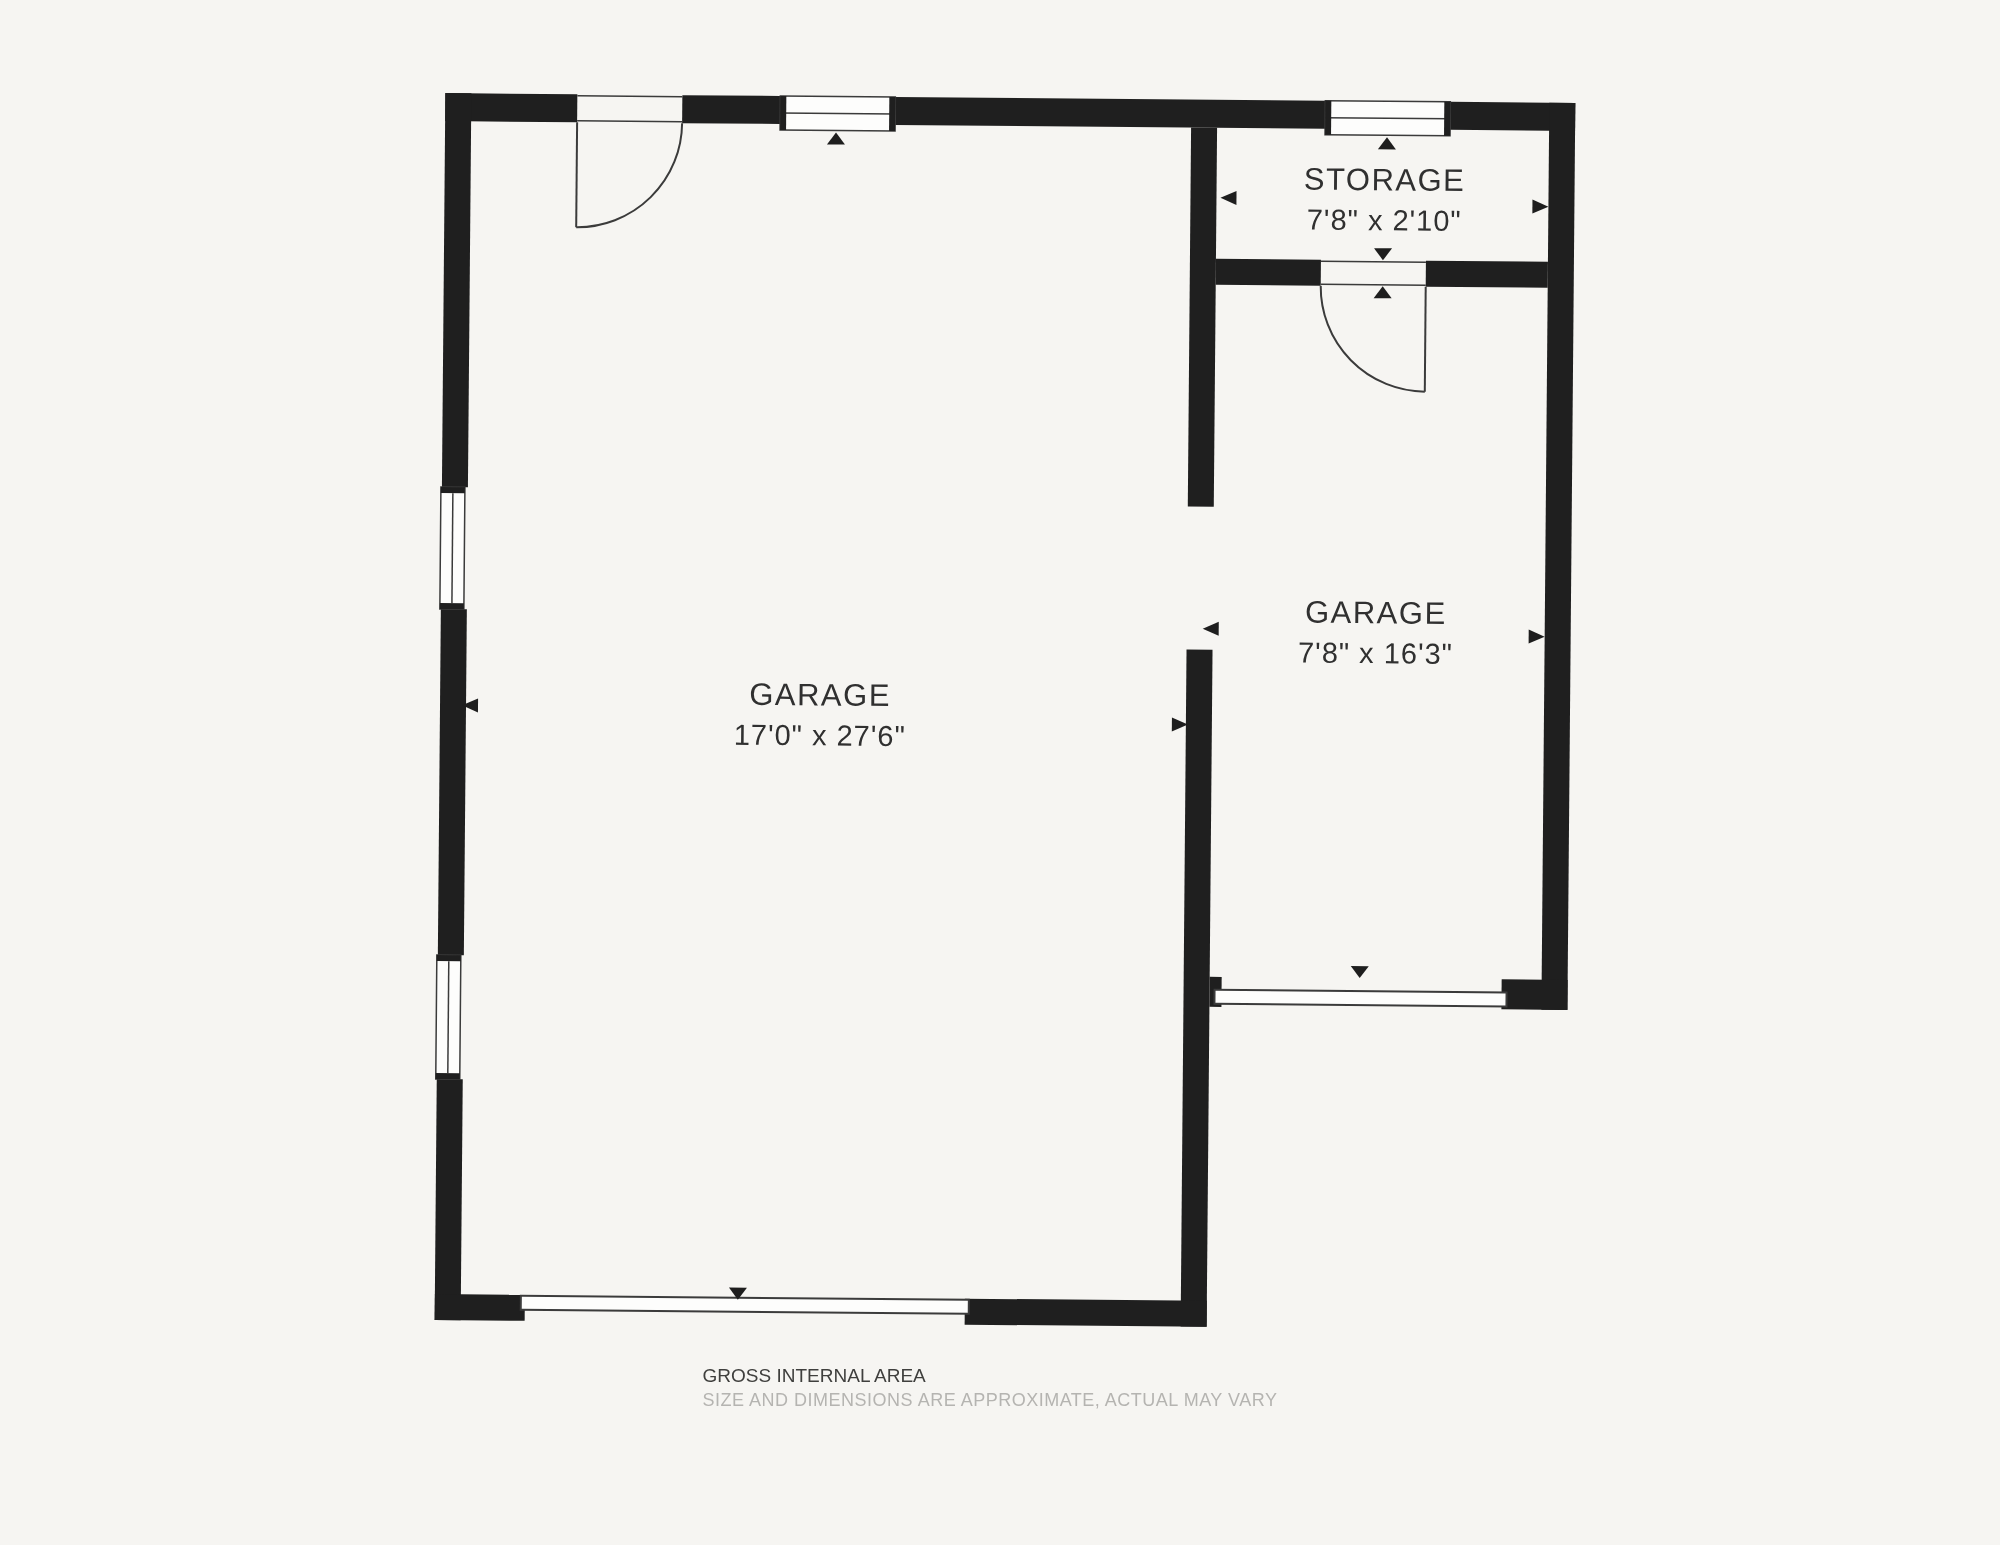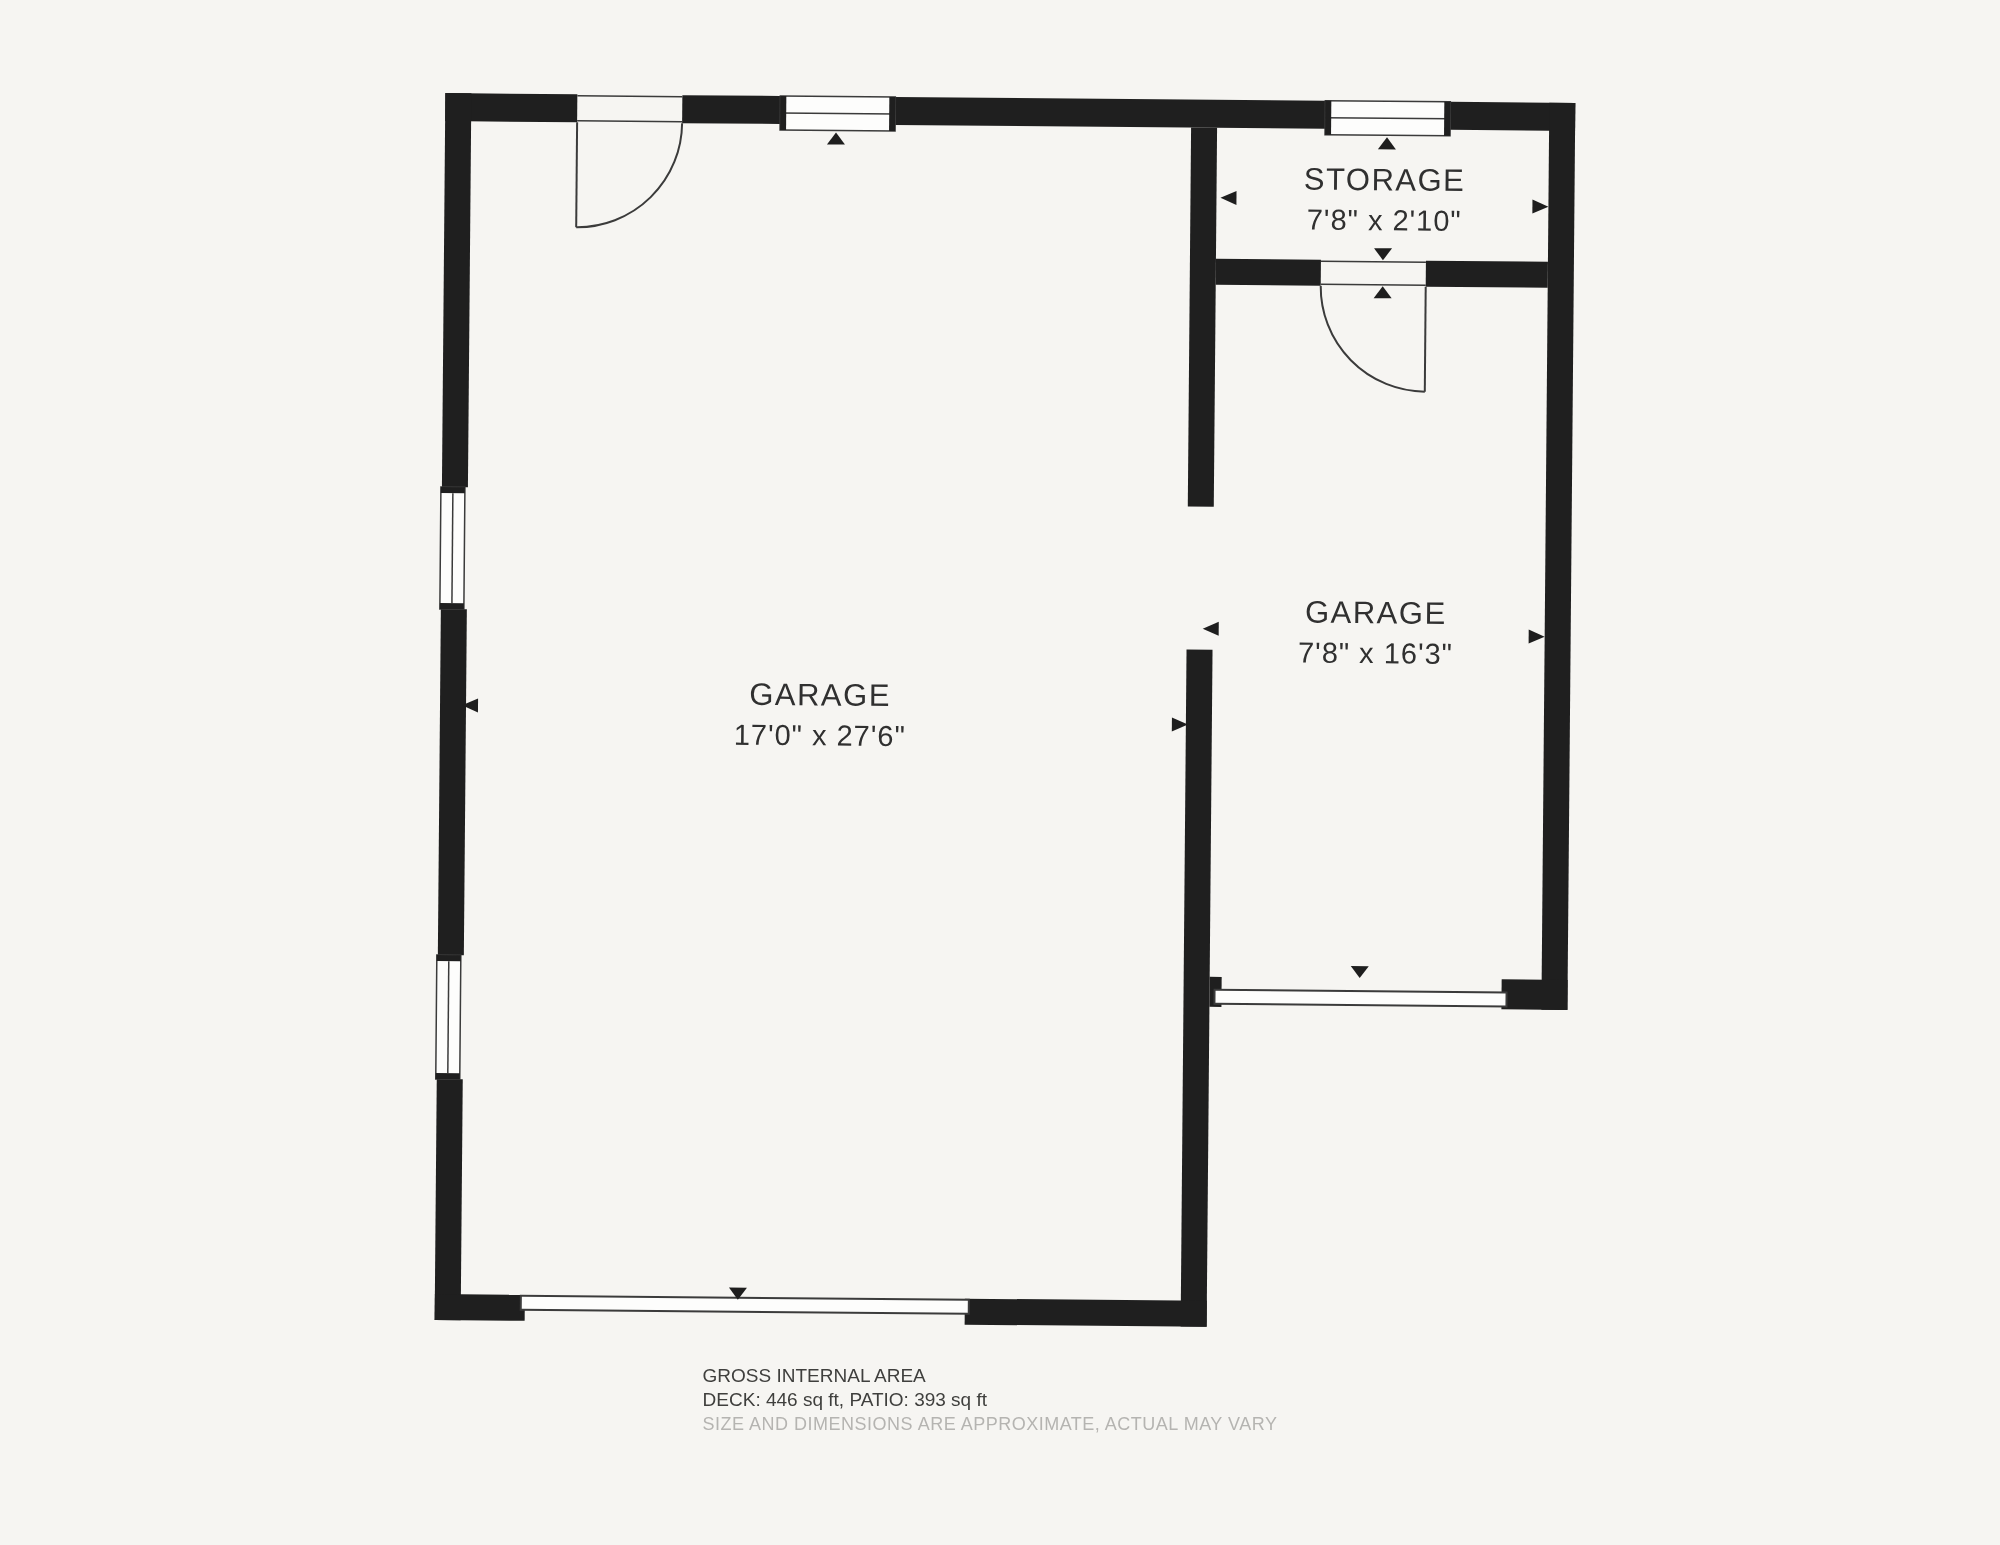--- a/index.html
+++ b/index.html
@@ -136,16 +136,15 @@
     </div>
 
     <div class="room-label" style="left:1380px;top:157px;">
       <div class="room-name">STORAGE</div>
       <div class="room-dims">7'8" x 2'10"</div>
     </div>
   </div>
 
   <div class="footer">
     <div>GROSS INTERNAL AREA</div>
-    <div>DECK: 446 sq ft, PATIO: 393 sq ft</div>
     <div class="disclaimer">SIZE AND DIMENSIONS ARE APPROXIMATE, ACTUAL MAY VARY</div>
   </div>
 </div>
 
 </body></html>

